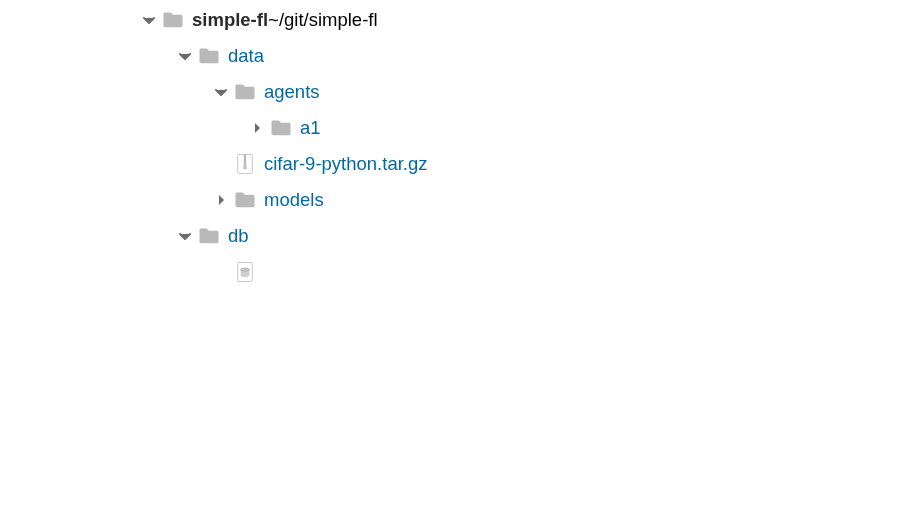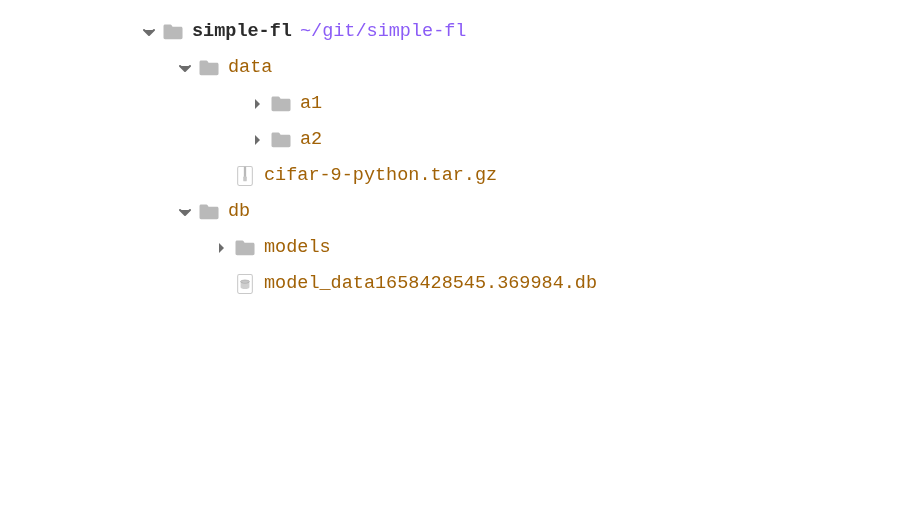--- a/index.html
+++ b/index.html
@@ -1,26 +1,26 @@
 <!DOCTYPE html>
 <html><head>
 <meta charset="utf-8">
 <style>
   html,body{margin:0;padding:0;background:#fff;font-family:-apple-system,BlinkMacSystemFont,"Segoe UI",Helvetica,Arial,sans-serif;font-size:18.5px;color:#333;}
-  .tree{padding:14px 0 0 140px;line-height:1;font-family:Liberation Mono, monospace;}
+  .tree{padding:2px 0 0 140px;line-height:1;}
   .row{display:flex;align-items:center;height:36px;user-select:none;}
   .ind{display:inline-block;width:36px;height:1px;flex:0 0 auto;}
   .arrow{width:18px;display:inline-flex;align-items:center;justify-content:center;color:#6c6c6c;flex:0 0 auto;}
   .arrow svg{width:12px;height:12px;display:block;}
   .spacer{width:18px;display:inline-block;flex:0 0 auto;}
   .icon{width:22px;height:22px;margin:0 8px 0 4px;display:inline-flex;align-items:center;justify-content:center;flex:0 0 auto;}
   .folder{fill:#b9b9b9;}
-  .label{color:#a16207;font-weight:400;white-space:nowrap;}
+  .label{color:#0369a1;font-weight:400;white-space:nowrap;}
   .label.bold{color:#2b2b2b;font-weight:700;}
-  .path{color:#8b5cf6;margin-left:8px;font-weight:400;white-space:nowrap;}
+  .path{color:#000000;margin-left:0;font-weight:400;white-space:nowrap;}
 </style>
 </head>
 <body>
 
 <svg width="0" height="0" style="position:absolute">
   <defs>
     <g id="svg-folder">
       <path class="folder" d="M1.5 4.2c0-.9.7-1.6 1.6-1.6h5.2c.6 0 1 .28 1.3.7l.6.9c.25.38.66.6 1.12.6h7.6c.9 0 1.6.7 1.6 1.6v9.2c0 .9-.7 1.6-1.6 1.6H3.1c-.9 0-1.6-.7-1.6-1.6V4.2z"></path>
     </g>
     <g id="svg-archive">
@@ -69,103 +69,101 @@
         </svg>
       </span>
     <span class="icon">
         <svg viewBox="0 0 22 20">
           <use href="#svg-folder"></use>
         </svg>
       </span>
     <span class="label">data</span>
   </div>
 
+  <div class="row">
+    <span class="ind"></span>
+      <span class="ind"></span>
+    <span class="arrow">
+        <svg viewBox="0 0 12 12">
+          <use href="#svg-arr-down"></use>
+        </svg>
+      </span>
+    <span class="icon">
+        <svg viewBox="0 0 22 20">
+          <use href="#svg-folder"></use>
+        </svg>
+      </span>
+    <span class="label">agents</span>
+  </div>
 
   <div class="row">
     <span class="ind"></span>
       <span class="ind"></span>
       <span class="ind"></span>
     <span class="arrow">
         <svg viewBox="0 0 12 12">
           <use href="#svg-arr-right"></use>
         </svg>
       </span>
     <span class="icon">
         <svg viewBox="0 0 22 20">
           <use href="#svg-folder"></use>
         </svg>
       </span>
     <span class="label">a1</span>
   </div>
-  <div class="row">
-    <span class="ind"></span>
-      <span class="ind"></span>
-      <span class="ind"></span>
-    <span class="arrow">
-        <svg viewBox="0 0 12 12">
-          <use href="#svg-arr-right"></use>
-        </svg>
-      </span>
-    <span class="icon">
-        <svg viewBox="0 0 22 20">
-          <use href="#svg-folder"></use>
-        </svg>
-      </span>
-    <span class="label">a2</span>
-  </div>
 
 
   <div class="row">
     <span class="ind"></span>
       <span class="ind"></span>
     <span class="spacer"></span>
     <span class="icon">
         <svg viewBox="0 0 21 21">
           <use href="#svg-archive"></use>
         </svg>
       </span>
     <span class="label">cifar-9-python.tar.gz</span>
+  </div>
+
+  <div class="row">
+    <span class="ind"></span>
+      <span class="ind"></span>
+    <span class="arrow">
+        <svg viewBox="0 0 12 12">
+          <use href="#svg-arr-right"></use>
+        </svg>
+      </span>
+    <span class="icon">
+        <svg viewBox="0 0 22 20">
+          <use href="#svg-folder"></use>
+        </svg>
+      </span>
+    <span class="label">models</span>
   </div>
 
   <div class="row">
     <span class="ind"></span>
     <span class="arrow">
         <svg viewBox="0 0 12 12">
           <use href="#svg-arr-down"></use>
         </svg>
       </span>
     <span class="icon">
         <svg viewBox="0 0 22 20">
           <use href="#svg-folder"></use>
         </svg>
       </span>
     <span class="label">db</span>
   </div>
 
   <div class="row">
     <span class="ind"></span>
       <span class="ind"></span>
-    <span class="arrow">
-        <svg viewBox="0 0 12 12">
-          <use href="#svg-arr-right"></use>
-        </svg>
-      </span>
-    <span class="icon">
-        <svg viewBox="0 0 22 20">
-          <use href="#svg-folder"></use>
-        </svg>
-      </span>
-    <span class="label">models</span>
-  </div>
-
-  <div class="row">
-    <span class="ind"></span>
-      <span class="ind"></span>
     <span class="spacer"></span>
     <span class="icon">
         <svg viewBox="0 0 21 21">
           <use href="#svg-dbfile"></use>
         </svg>
       </span>
-    <span class="label">model_data1658428545.369984.db</span>
   </div>
 
 </div>
 
 </body></html>

